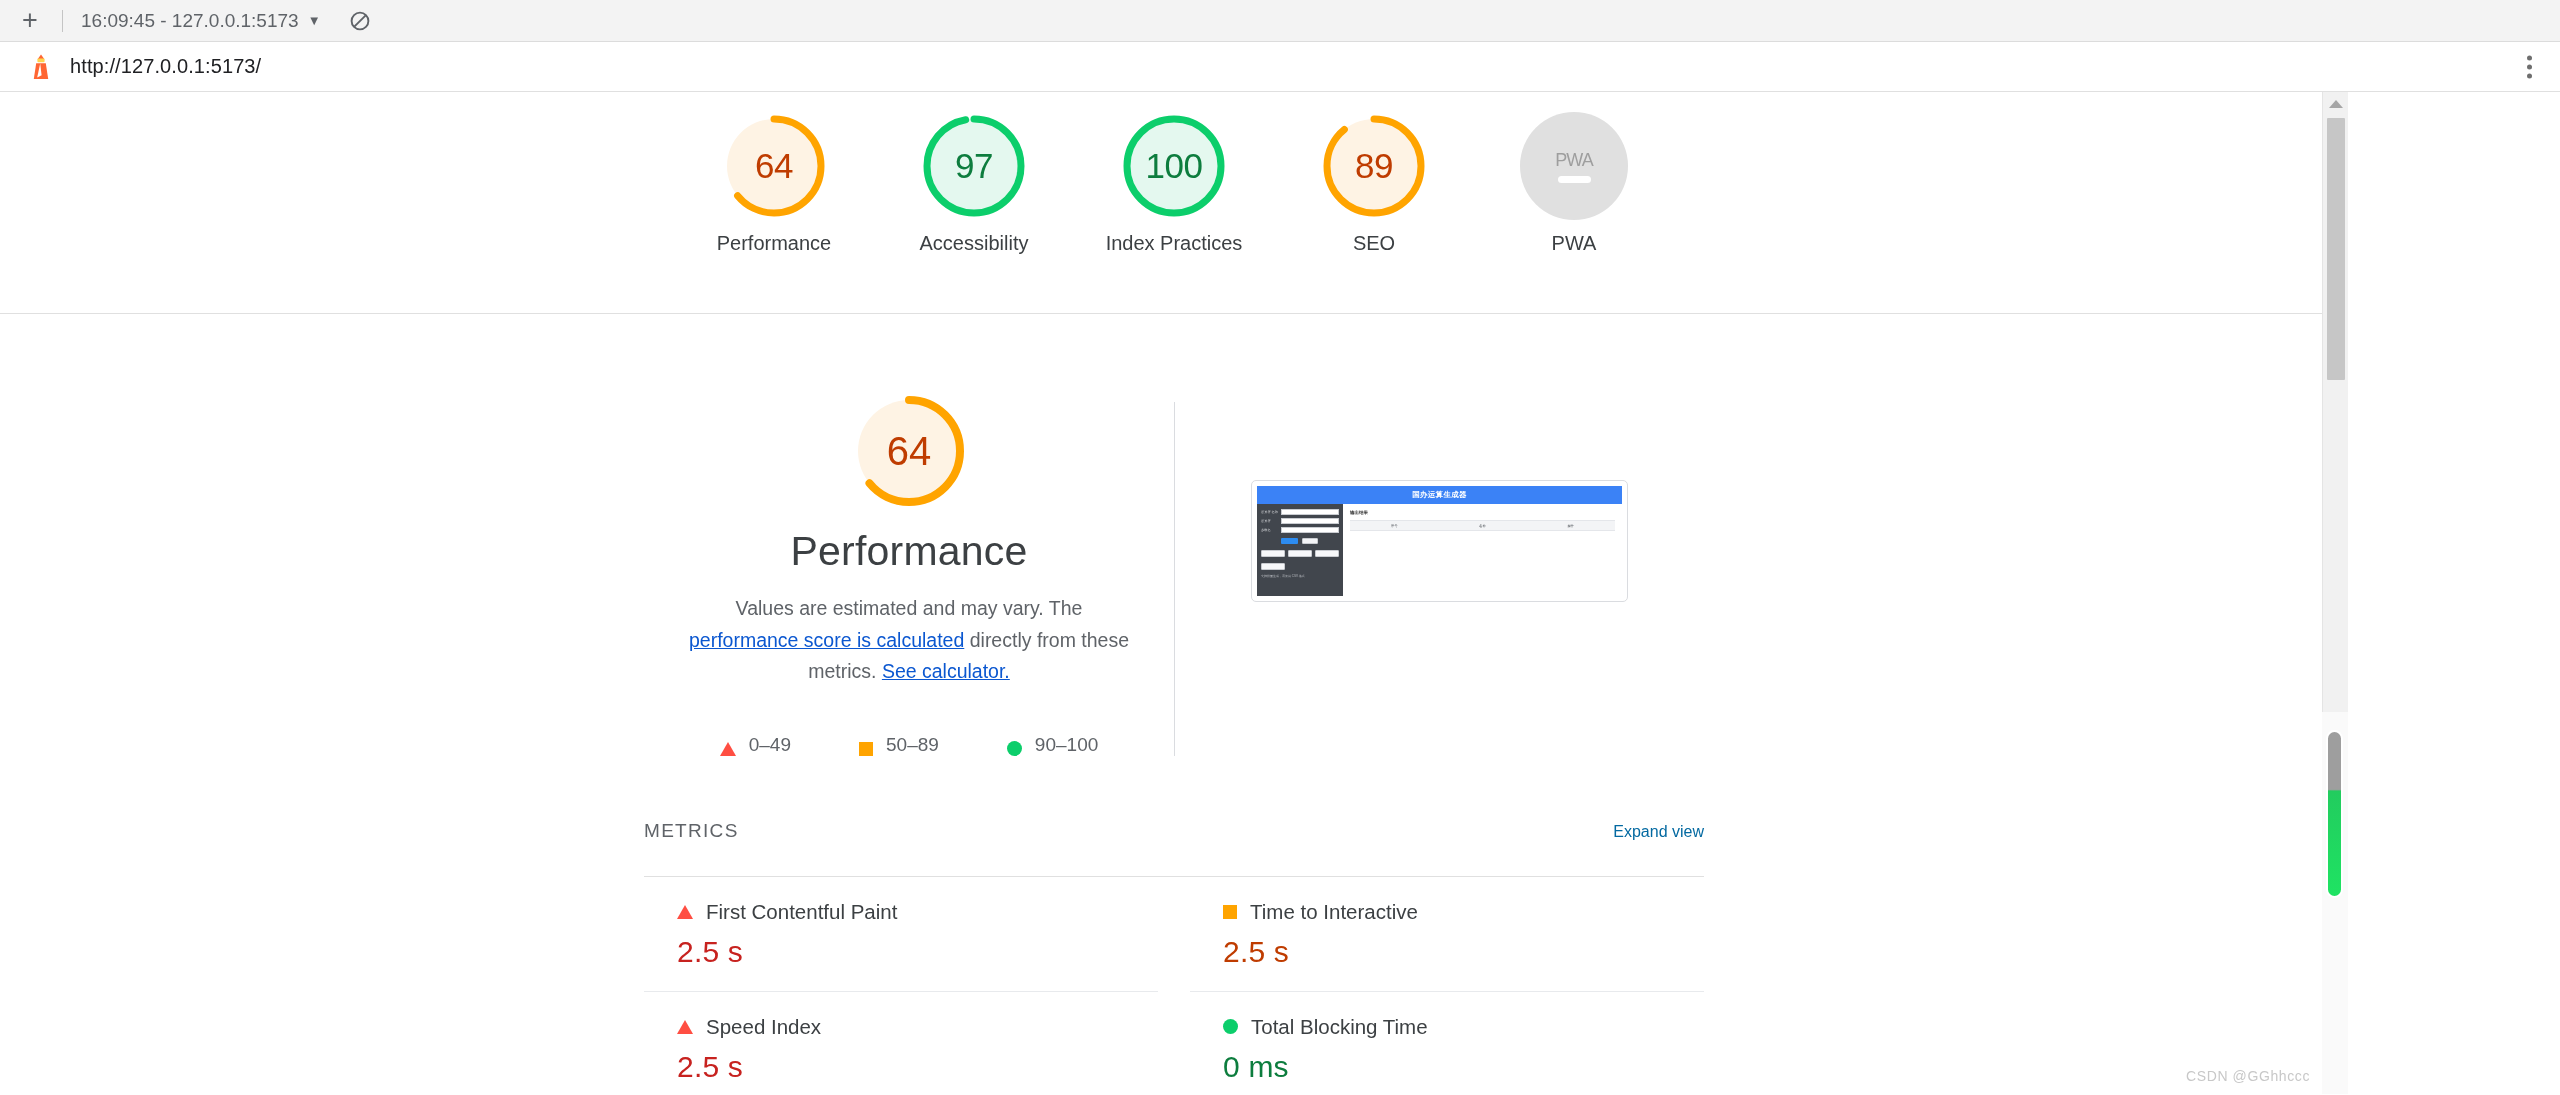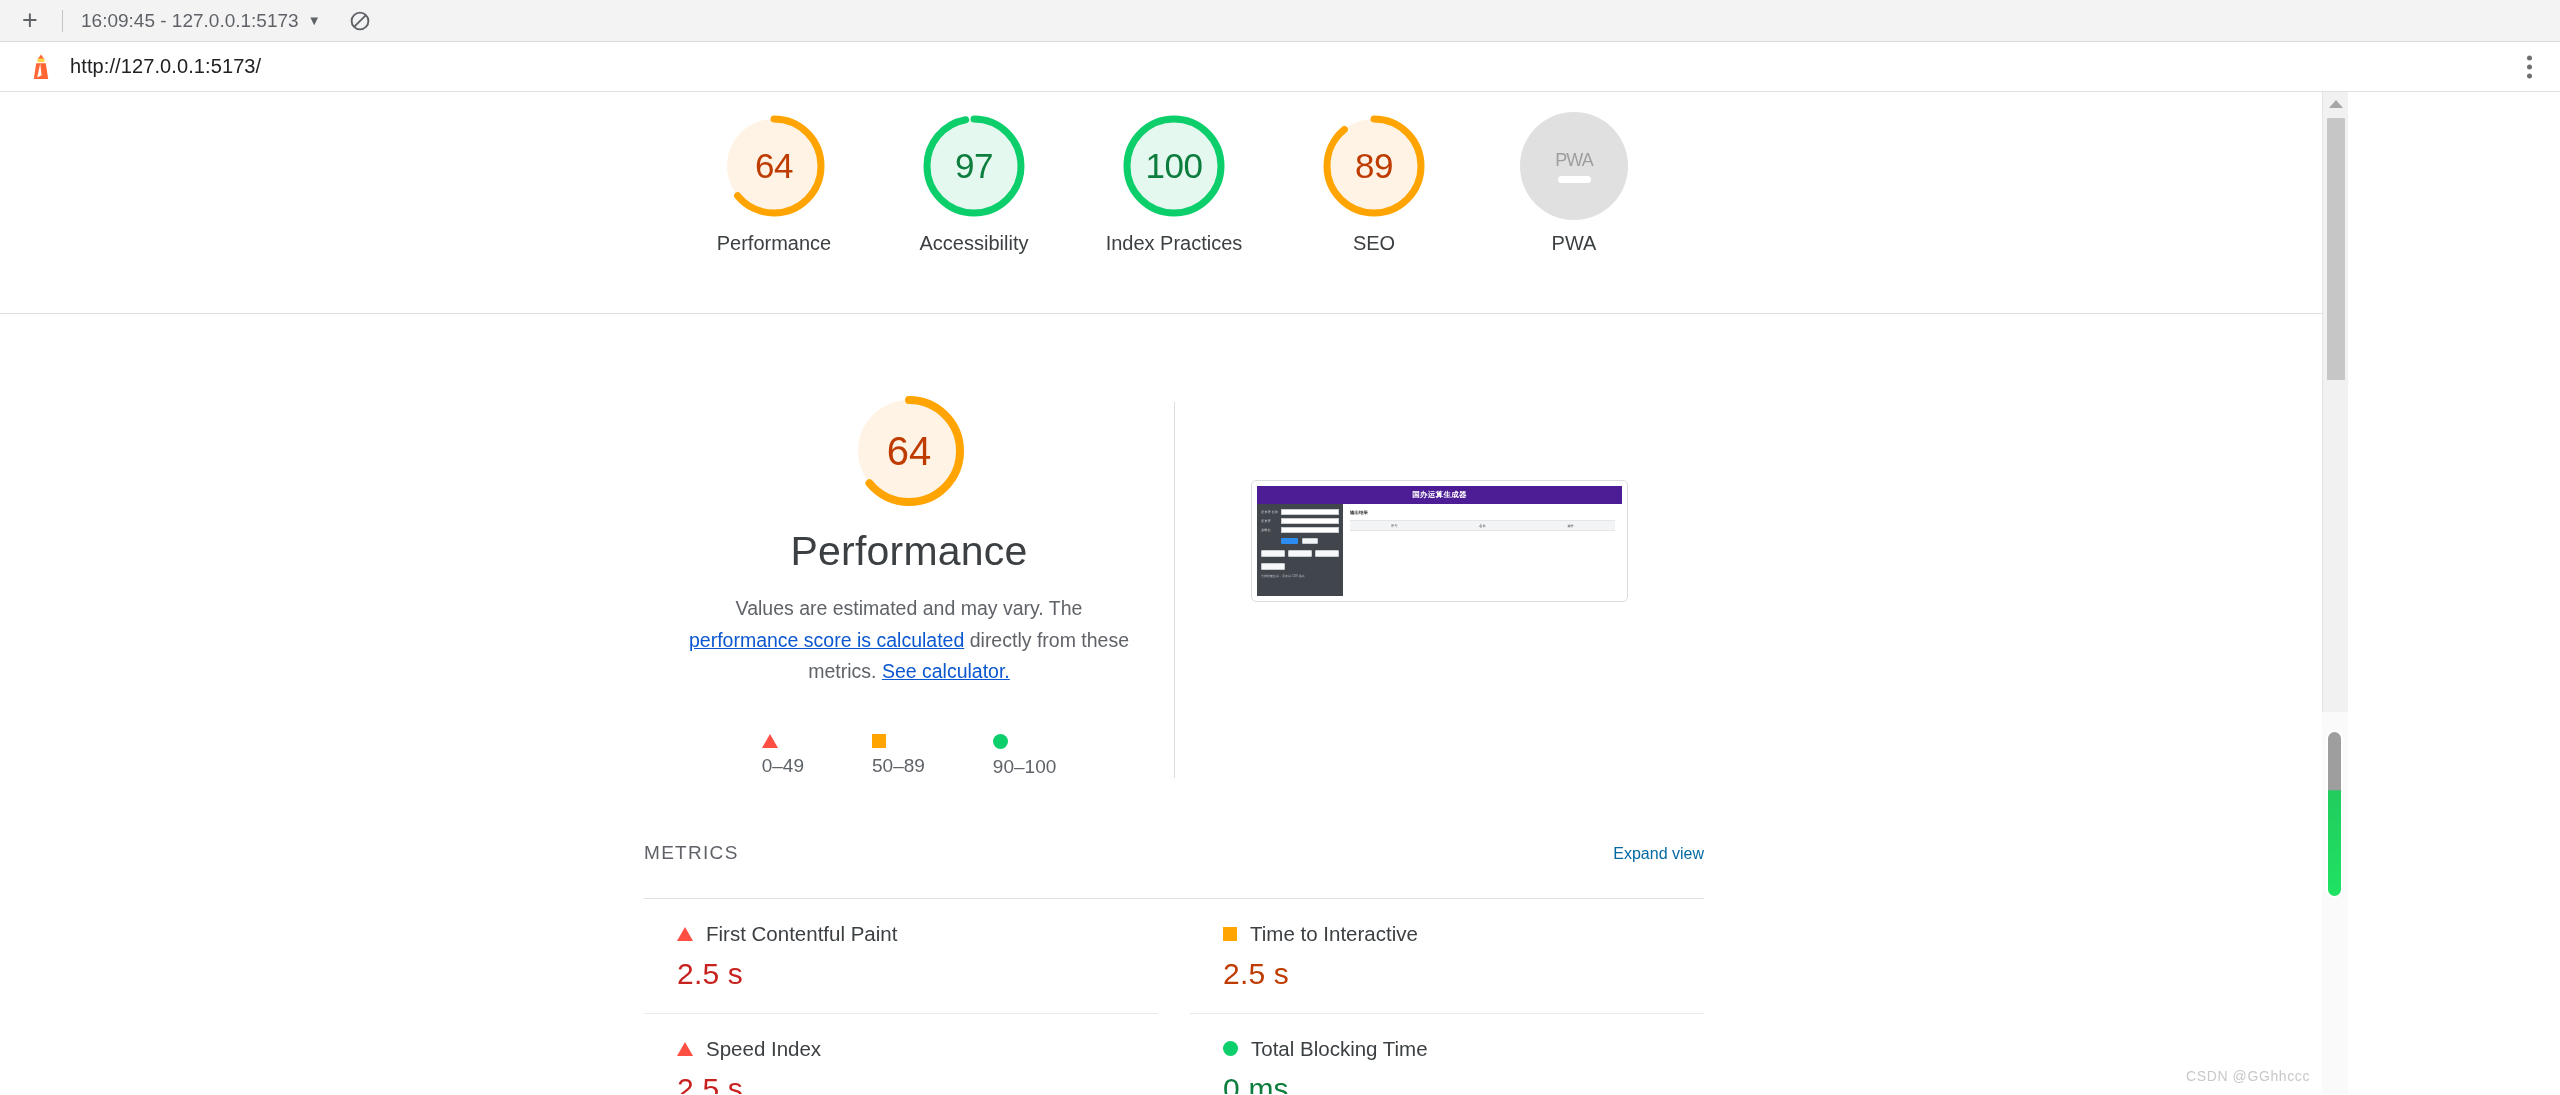--- a/index.html
+++ b/index.html
@@ -203,25 +203,24 @@
     cursor: pointer;
   }
   .legend {
     margin-top: 46px;
     display: flex;
     align-items: center;
     gap: 68px;
   }
   .legend-item {
     display: flex;
-    align-items: flex-start;
-    gap: 7px;
+    align-items: flex-end;
+    gap: 13px;
     font-size: 19px;
     color: #5f6368;
-    flex-direction: column;
   }
   .sw-triangle {
     width: 0; height: 0;
     border-left: 8px solid transparent;
     border-right: 8px solid transparent;
     border-bottom: 14px solid #ff4e42;
   }
   .sw-square {
     width: 14px; height: 14px;
     background: #ffa400;
@@ -257,21 +256,21 @@
   }
   .thumb-page {
     width: 100%; height: 100%;
     background: #fff;
     display: flex;
     flex-direction: column;
     overflow: hidden;
   }
   .thumb-header {
     height: 18px;
-    background: #4c1d95;
+    background: #3b82f6;
     display: flex; align-items: center; justify-content: center;
   }
   .thumb-header-title {
     font-size: 7.5px;
     color: #ffffff;
     font-weight: bold;
     letter-spacing: .3px;
   }
   .thumb-body { flex: 1; display: flex; }
   .thumb-side {

